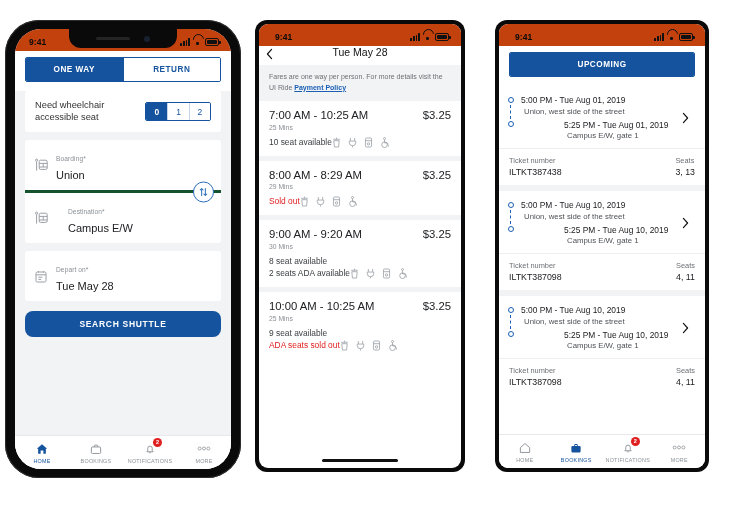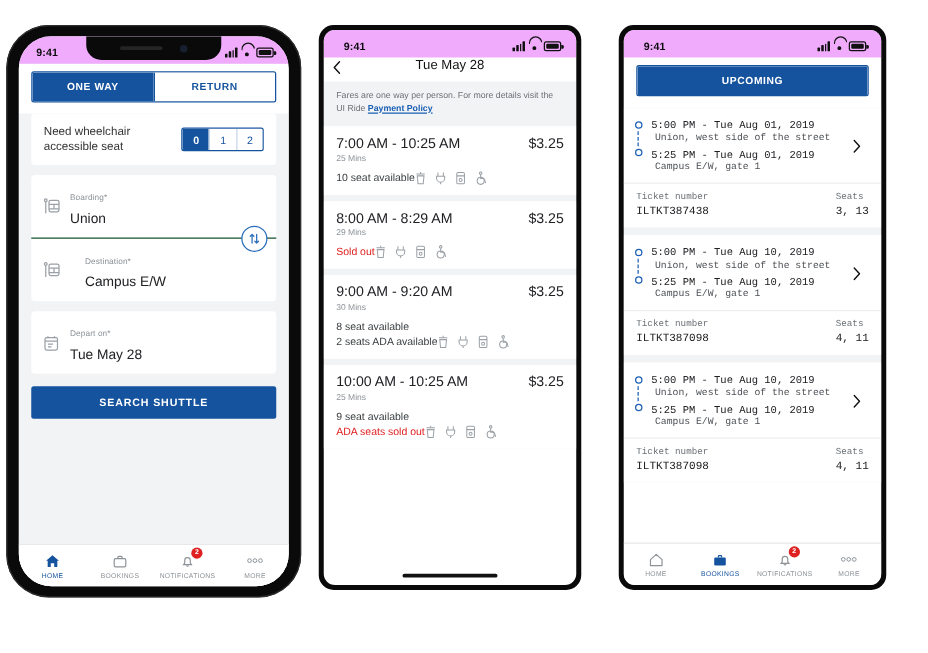--- a/index.html
+++ b/index.html
@@ -62,21 +62,21 @@
   .device3 .screen {
     position: relative; width: 206px; height: 444px;
     background: #ffffff; border-radius: 9px; overflow: hidden;
   }
 
   
   .statusbar {
     height: 22px; display: flex; align-items: center;
     justify-content: space-between;
     padding: 3px 12px 0 16px;
-    background: #f0abfc; position: relative; z-index: 5;
+    background: #c2410c; position: relative; z-index: 5;
   }
   .statusbar.s1 { padding-left: 14px; }
   .sb-time { font-size: 8.5px; font-weight: bold; color: #0a0a0a; letter-spacing: 0.1px;}
   .sb-right { display: flex; align-items: flex-end; gap: 3px; }
   .bars { display: flex; align-items: flex-end; gap: 1px; height: 8px; }
   .bars i { display:block; width: 1.7px; background: #111; border-radius: 0.5px; }
   .bars i:nth-child(1){height:3px}.bars i:nth-child(2){height:4.5px}
   .bars i:nth-child(3){height:6px}.bars i:nth-child(4){height:7.5px}
   .wifi { width: 9px; height: 8px; position: relative; }
   .wifi::before{
@@ -111,35 +111,35 @@
              padding: 9px 10px; }
   .wc-label { font-size: 9.3px; color: #333; line-height: 1.25; }
   .stepper { display: flex; border: 1px solid #15539e; border-radius: 2px;
              overflow: hidden; height: 19px; }
   .stepper > div { width: 26px; display:flex; align-items:center; justify-content:center;
                    font-size: 8.5px; color: #15539e; background:#fff; cursor:pointer;}
   .stepper > div.active { background: #15539e; color: #fff; font-weight: bold; }
   .stepper > div + div { border-left: 1px solid #c6d6e9; }
 
   .field { display: flex; align-items: center; gap: 7px; padding: 7px 10px; position: relative; }
-  .field + .field { border-top: 1px solid #14532d; gap: 19px; }
+  .field + .field { border-top: 3px solid #14532d; gap: 19px; }
   .field .ficon { flex: 0 0 14px; color: #9aa0a6; }
   .flabel { font-size: 6.6px; color: #8b9096; letter-spacing: 0.1px; }
   .fvalue { font-size: 11px; color: #202124; margin-top: 11px; }
   .swapbtn {
     position: absolute; right: 7px; top: 50%; transform: translateY(-50%);
     width: 21px; height: 21px; border-radius: 50%;
     border: 1.2px solid #2a6ebb; background: #fff;
     display: flex; align-items: center; justify-content: center;
     color: #2a6ebb; z-index: 3; cursor: pointer;
   }
   .swapwrap { position: relative; }
   .searchbtn {
     width: 100%; height: 26px; background: #15539e; color: #fff;
-    border: none; border-radius: 2px; font-size: 8.5px; letter-spacing: 0.7px;
+    border: none; border-radius: 8px; font-size: 8.5px; letter-spacing: 0.7px;
     font-weight: bold; font-family: inherit; cursor: pointer; margin-top: 2px;
   }
 
   
   .bottomnav {
     position: absolute; left: 0; right: 0; bottom: 0;
     height: 34px; background: #ffffff; border-top: 1px solid #e6e8ea;
     display: flex; align-items: center;
   }
   .navitem { flex: 1; display: flex; flex-direction: column; align-items: center;
@@ -176,31 +176,31 @@
   .trip-price { font-size: 11.3px; color: #202124; }
   .trip-dur { font-size: 6.8px; color: #8b9096; margin-top: 2.5px; }
   .trip-bot { display: flex; justify-content: flex-start; align-items: flex-end; margin-top: 5px; }
   .trip-seats { font-size: 8.4px; color: #3c4043; line-height: 1.45; }
   .trip-seats .soldout { color: #e02020; display: block; }
   .trip-seats .ada { color: #3c4043; display: block; }
   .amen { display: flex; gap: 7px; color: #9aa0a6; align-items: center; }
 
   
   .p3list { background: #f2f3f5; }
-  .bk { background: #fff; margin-bottom: 6px; font-family: Liberation Mono, monospace; }
+  .bk { background: #fff; margin-bottom: 6px; }
   .bk-top { display: flex; align-items: center; padding: 9px 9px 8px 9px; }
   .timeline { flex: 1; position: relative; padding-left: 13px; }
   .tl-dot { position: absolute; left: 0; width: 6px; height: 6px; border-radius: 50%;
             border: 1.4px solid #1a5fb4; background: #fff; }
   .tl-dot.a { top: 2px; }
   .tl-dot.b { bottom: 13px; }
   .tl-line { position: absolute; left: 2.3px; top: 10px; bottom: 21px;
              border-left: 1.3px dashed #1a5fb4; }
   .tl-row { margin-bottom: 4px; }
-  .tl-row:last-child { margin-bottom: 0; }
+  .tl-row:last-child { margin-bottom: 0; margin-left: 43px; }
   .tl-time { font-size: 8.4px; color: #202124; }
   .tl-place { font-size: 7.8px; color: #4d5156; margin-top: 1.5px; padding-left: 3px; }
   .chev { flex: 0 0 14px; text-align: center; font-size: 13px; color: #111; cursor: pointer; }
   .bk-bot { display: flex; justify-content: space-between; padding: 7px 10px 8px;
             border-top: 1px solid #eceef0; }
   .bk-col .k { font-size: 7.4px; color: #6b7075; }
   .bk-col .v { font-size: 8.8px; color: #202124; margin-top: 2px; }
   .bk-col.r { text-align: left; }
 
   svg { display: block; }

